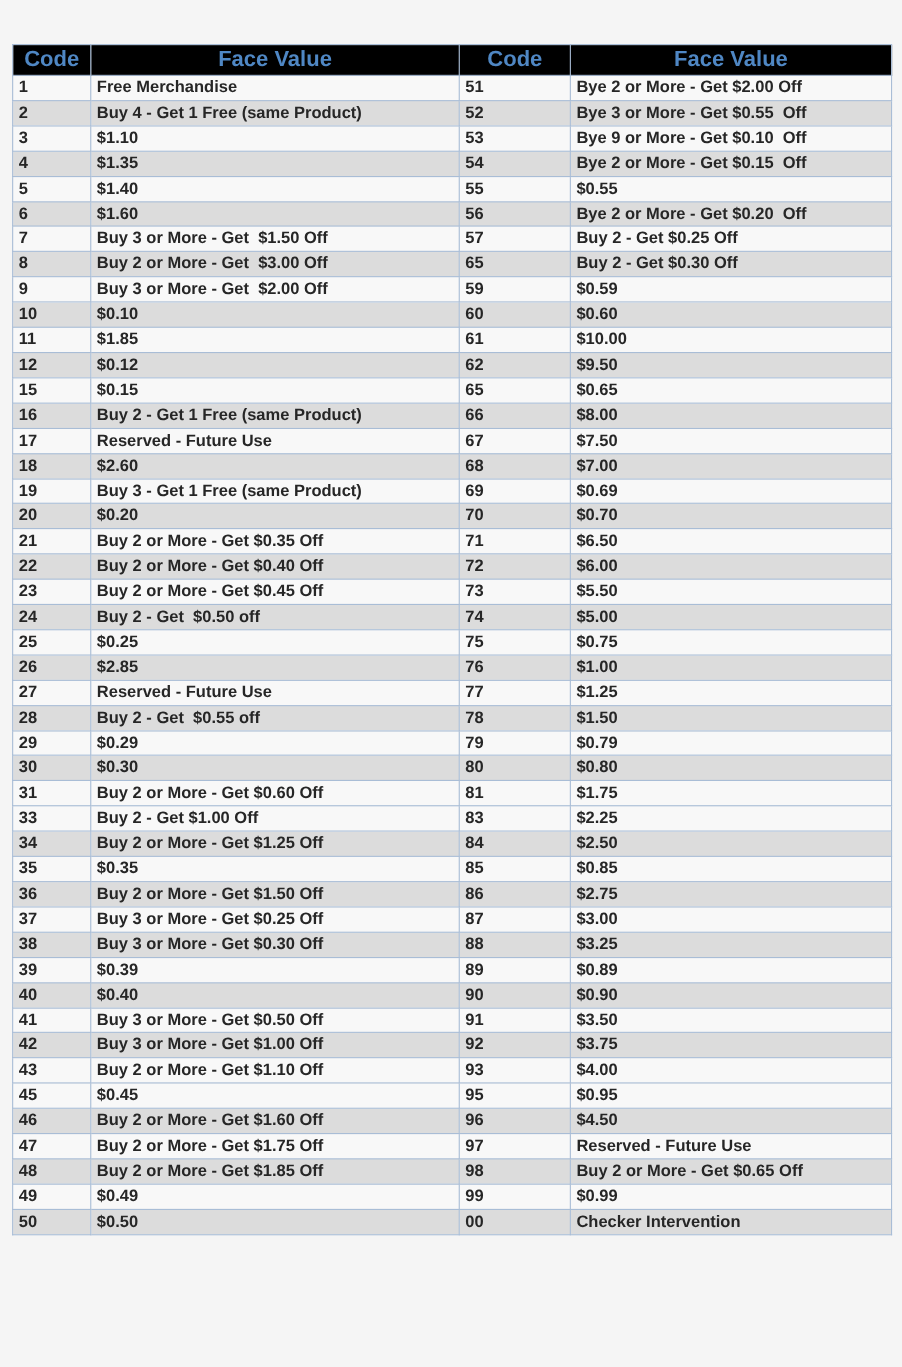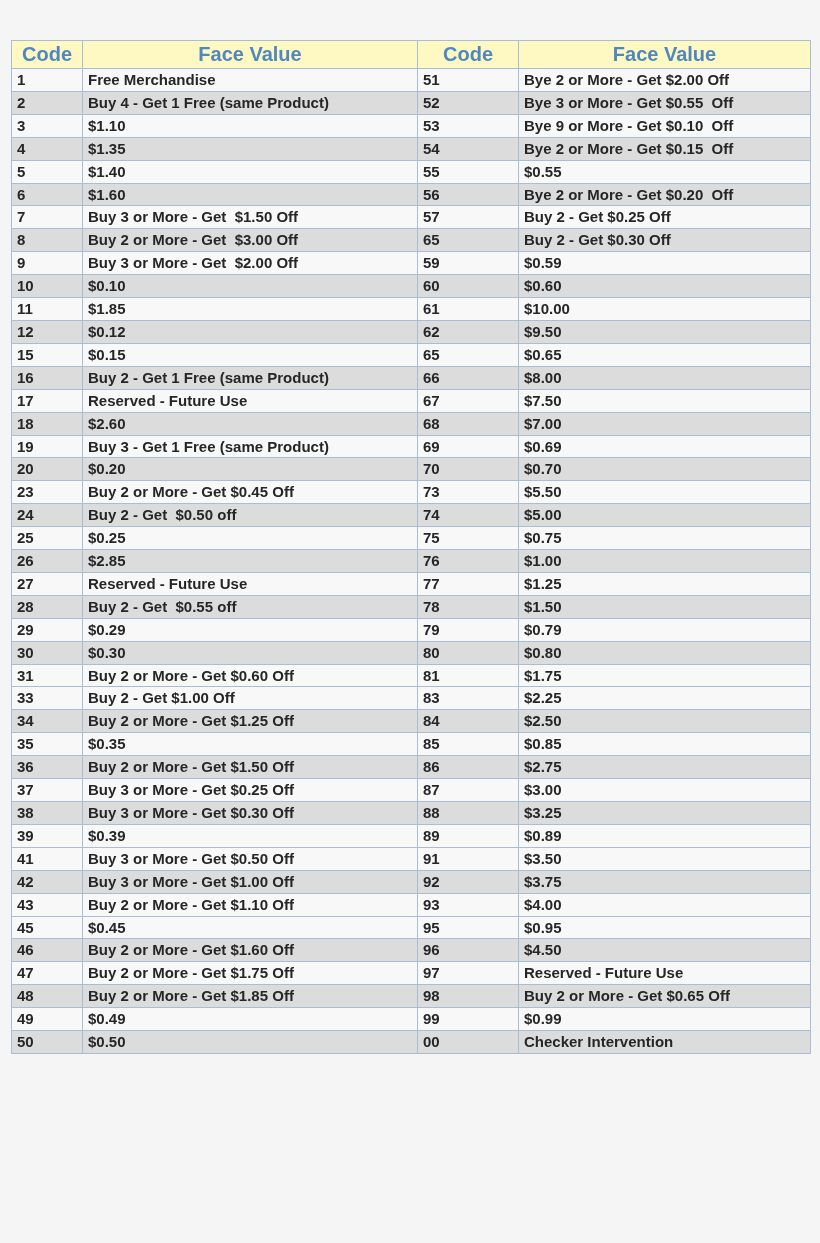--- a/index.html
+++ b/index.html
@@ -7,21 +7,21 @@
   table.codes {
     position:absolute; left:11px; top:40px; width:799px;
     border-collapse:collapse; table-layout:fixed;
     font-family:"Liberation Sans", sans-serif;
   }
   table.codes col.c1 { width:71px; }
   table.codes col.c2 { width:335px; }
   table.codes col.c3 { width:101px; }
   table.codes col.c4 { width:292px; }
   table.codes th {
-    height:27px; padding:0; background:#fef9c3;
+    height:27px; padding:0; background:#000000;
     color:#4f87c4; font-size:20px; font-weight:bold;
     border:1px solid #a9bdd6; text-align:center; line-height:27px;
   }
   table.codes td {
     height:21.9px; padding:0 0 0 5px; font-size:15px; font-weight:bold;
     color:#262626; border:1px solid #a9bdd6; white-space:pre;
     line-height:21.9px; overflow:hidden;
   }
   table.codes tr.even td { background:#dcdcdc; }
   table.codes tr.odd td { background:#f8f8f8; }
@@ -147,20 +147,32 @@
         <td>69</td>
         <td>$0.69</td>
       </tr>
       <tr class="even">
         <td>20</td>
         <td>$0.20</td>
         <td>70</td>
         <td>$0.70</td>
       </tr>
       <tr class="odd">
+        <td>21</td>
+        <td>Buy 2 or More - Get $0.35 Off</td>
+        <td>71</td>
+        <td>$6.50</td>
+      </tr>
+      <tr class="even">
+        <td>22</td>
+        <td>Buy 2 or More - Get $0.40 Off</td>
+        <td>72</td>
+        <td>$6.00</td>
+      </tr>
+      <tr class="odd">
         <td>23</td>
         <td>Buy 2 or More - Get $0.45 Off</td>
         <td>73</td>
         <td>$5.50</td>
       </tr>
       <tr class="even">
         <td>24</td>
         <td>Buy 2 - Get  $0.50 off</td>
         <td>74</td>
         <td>$5.00</td>
@@ -242,20 +254,26 @@
         <td>Buy 3 or More - Get $0.30 Off</td>
         <td>88</td>
         <td>$3.25</td>
       </tr>
       <tr class="odd">
         <td>39</td>
         <td>$0.39</td>
         <td>89</td>
         <td>$0.89</td>
       </tr>
+      <tr class="even">
+        <td>40</td>
+        <td>$0.40</td>
+        <td>90</td>
+        <td>$0.90</td>
+      </tr>
       <tr class="odd">
         <td>41</td>
         <td>Buy 3 or More - Get $0.50 Off</td>
         <td>91</td>
         <td>$3.50</td>
       </tr>
       <tr class="even">
         <td>42</td>
         <td>Buy 3 or More - Get $1.00 Off</td>
         <td>92</td>

